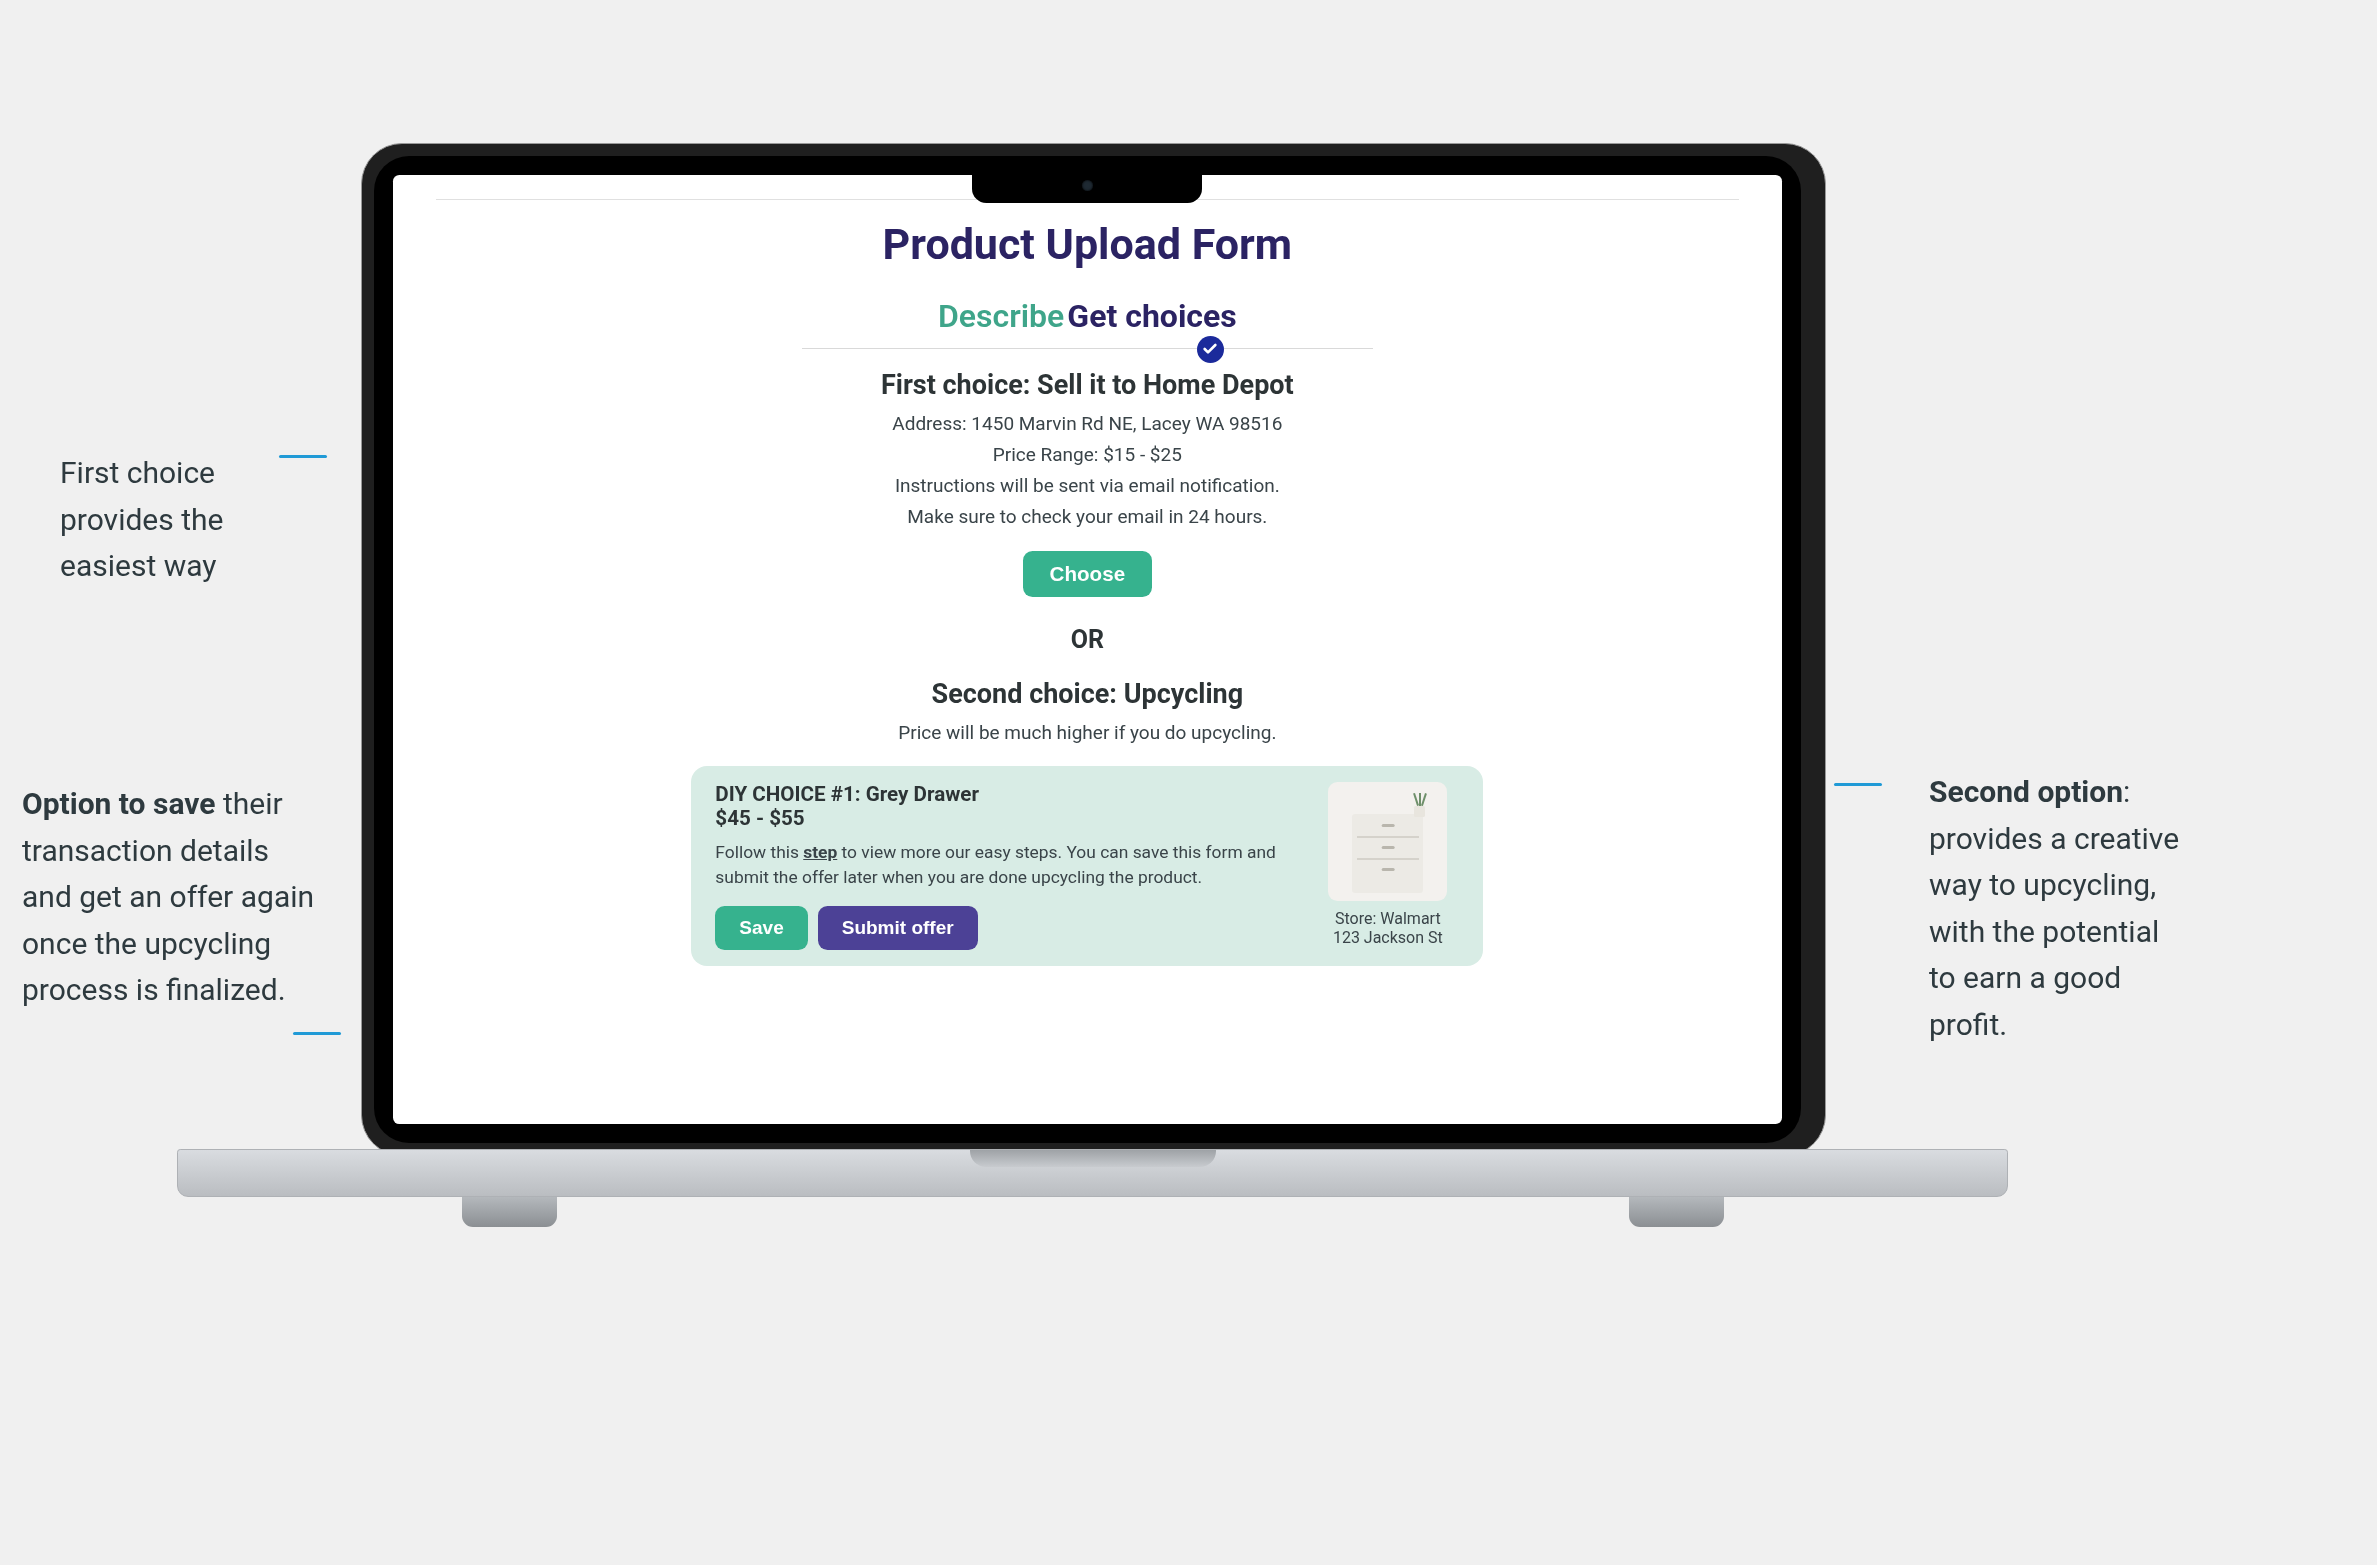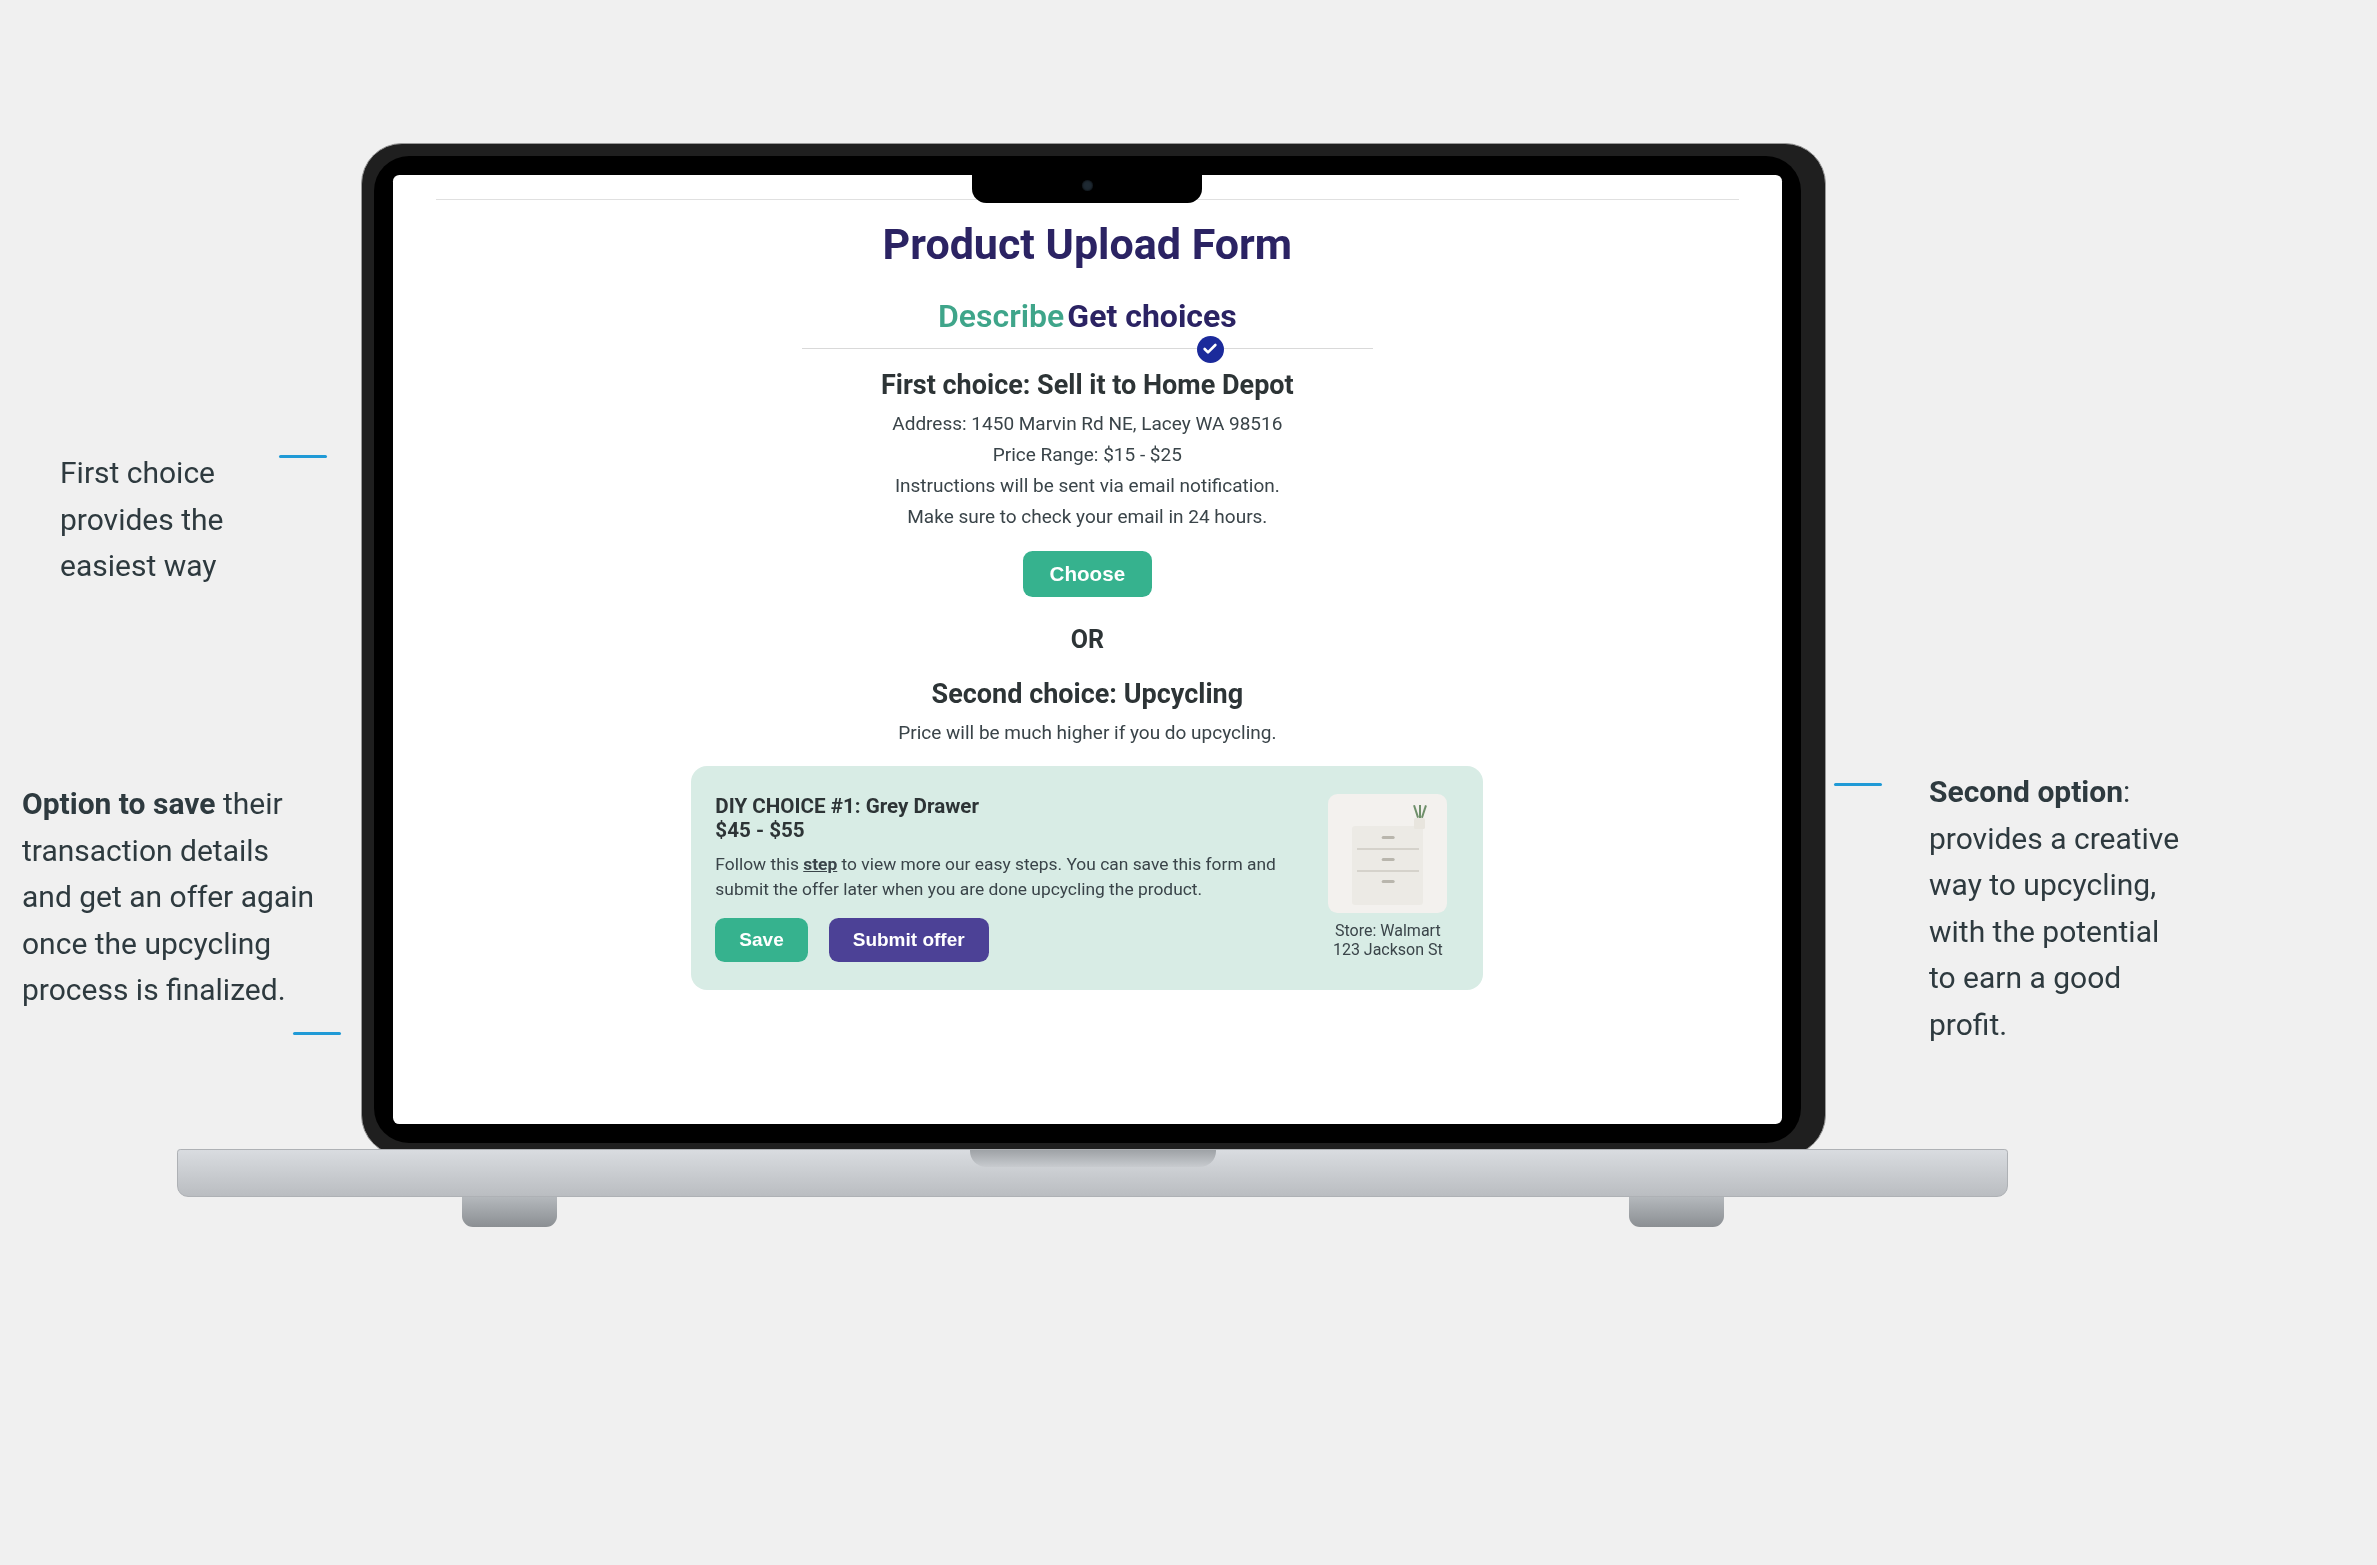--- a/index.html
+++ b/index.html
@@ -197,21 +197,21 @@
     color: #2d3436;
     margin: 28.5px 0 24px;
   }
 
   
   .diy-card {
     background: #d8ece5;
     border-radius: 16px;
     margin: 22px auto 0;
     width: 792px;
-    padding: 28px 24px;
+    padding: 16px 24px;
     display: flex;
     gap: 24px;
     text-align: left;
   }
   .diy-left { flex: 1; }
   .diy-title {
     font-size: 20.6px;
     font-weight: 700;
     color: #2d3436;
   }
@@ -221,21 +221,21 @@
     color: #2d3436;
     margin-bottom: 9.5px;
   }
   .diy-desc {
     font-size: 17.4px;
     color: #3a4449;
     line-height: 1.45;
     margin-bottom: 16px;
   }
   .diy-desc .step-link { text-decoration: underline; font-weight: 700; cursor: pointer; }
-  .btn-row { display: flex; gap: 21px; }
+  .btn-row { display: flex; gap: 10px; }
   .btn {
     font-size: 19px;
     font-weight: 600;
     padding: 11px 24px;
     border-radius: 9.5px;
     border: none;
     cursor: pointer;
     color: #fff;
   }
   .btn.save   { background: #36b28e; }

